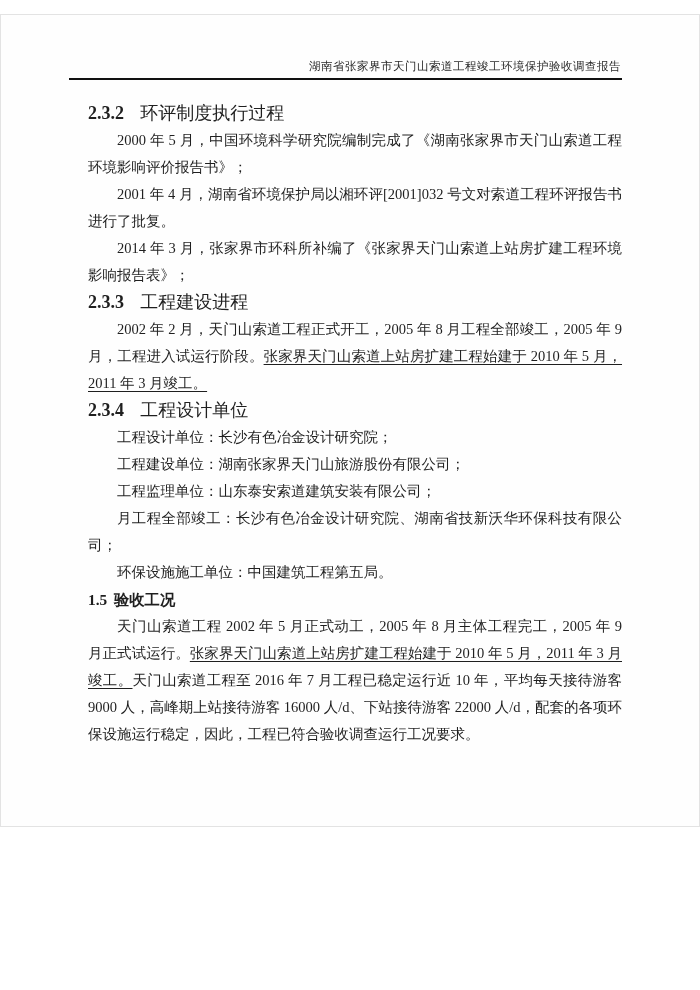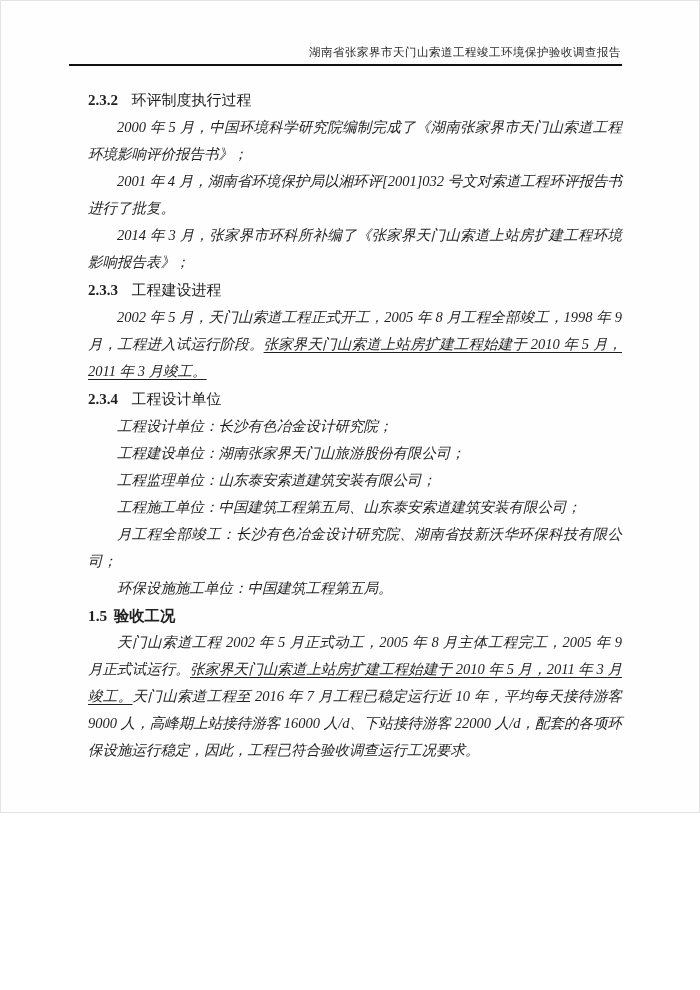--- a/index.html
+++ b/index.html
@@ -5,40 +5,41 @@
   html,body{margin:0;padding:0;background:#fff;}
   .page{
     position:relative;
     width:700px;height:813px;
     background:#fefefe;
     box-sizing:border-box;
     border:1px solid #e3e3e3;
     font-family:"Liberation Serif","DejaVu Serif",serif;
     color:#1f1f1f;
     overflow:hidden;
+    margin-top:14px;
   }
   .running-title{
     position:absolute;top:44px;right:78px;
     font-size:11.5px;letter-spacing:.5px;
     color:#2a2a2a;white-space:nowrap;
   }
   .header-rule{
     position:absolute;top:63px;left:68px;right:77px;
     height:2px;background:#111;
   }
   .content{
     position:absolute;top:85px;left:87px;width:534px;
     font-size:14.5px;line-height:27px;
     text-align:justify;
   }
-  p.para{margin:0;text-indent:2em;font-style:italic;}
+  p.para{margin:0;text-indent:2em;}
   .heading{
     margin:0;
     font-family:"Liberation Sans","DejaVu Sans",sans-serif;
-    font-weight:500;font-size:15px;line-height:27px;
+    font-weight:500;font-size:18px;line-height:27px;
     text-align:left;
   }
   .heading .h-num{font-family:"Liberation Serif","DejaVu Serif",serif;font-weight:600;margin-right:.9em;}
   .heading-l2{font-weight:700;font-size:15.3px;}
   .heading-l2 .h-num{margin-right:.45em;font-weight:700;}
   .u{
     text-decoration:underline;
     text-underline-offset:3px;
     text-decoration-thickness:1px;
   }
@@ -61,31 +62,30 @@
 
     <p class="para">2000 年 5 月，中国环境科学研究院编制完成了《湖南张家界市天门山索道工程环境影响评价报告书》；</p>
 
     <p class="para">2001 年 4 月，湖南省环境保护局以湘环评[2001]032 号文对索道工程环评报告书进行了批复。</p>
 
     <p class="para">2014 年 3 月，张家界市环科所补编了《张家界天门山索道上站房扩建工程环境影响报告表》；</p>
 
 
     <h3 class="heading"><span class="h-num">2.3.3</span><span>工程建设进程</span></h3>
 
-    <p class="para"><span>2002 年 5 月，天门山索道工程正式开工，2005 年 8 月工程全部竣工，1998 年 9 月，工程进入试运行阶段。</span><span class="u">张家界天门山索道上站房扩建工程始建于 2010 年 5 月，2011 年 3 月竣工。</span></p>
+    <p class="para"><span>2002 年 2 月，天门山索道工程正式开工，2005 年 8 月工程全部竣工，2005 年 9 月，工程进入试运行阶段。</span><span class="u">张家界天门山索道上站房扩建工程始建于 2010 年 5 月，2011 年 3 月竣工。</span></p>
 
     <h3 class="heading"><span class="h-num">2.3.4</span><span>工程设计单位</span></h3>
 
     <p class="para">工程设计单位：长沙有色冶金设计研究院；</p>
 
     <p class="para">工程建设单位：湖南张家界天门山旅游股份有限公司；</p>
 
     <p class="para">工程监理单位：山东泰安索道建筑安装有限公司；</p>
 
-    <p class="para">工程施工单位：中国建筑工程第五局、山东泰安索道建筑安装有限公司；</p>
 
     <p class="para">月工程全部竣工：长沙有色冶金设计研究院、湖南省技新沃华环保科技有限公司；</p>
 
     <p class="para">环保设施施工单位：中国建筑工程第五局。</p>
 
     <h3 class="heading heading-l2"><span class="h-num">1.5</span><span>验收工况</span></h3>
 
     <p class="para"><span>天门山索道工程 2002 年 5 月正式动工，2005 年 8 月主体工程完工，2005 年 9 月正式试运行。</span><span class="u">张家界天门山索道上站房扩建工程始建于 2010 年 5 月，2011 年 3 月竣工。</span><span>天门山索道工程至 2016 年 7 月工程已稳定运行近 10 年，平均每天接待游客 9000 人，高峰期上站接待游客 16000 人/d、下站接待游客 22000 人/d，配套的各项环保设施运行稳定，因此，工程已符合验收调查运行工况要求。</span></p>
 
   </div>

